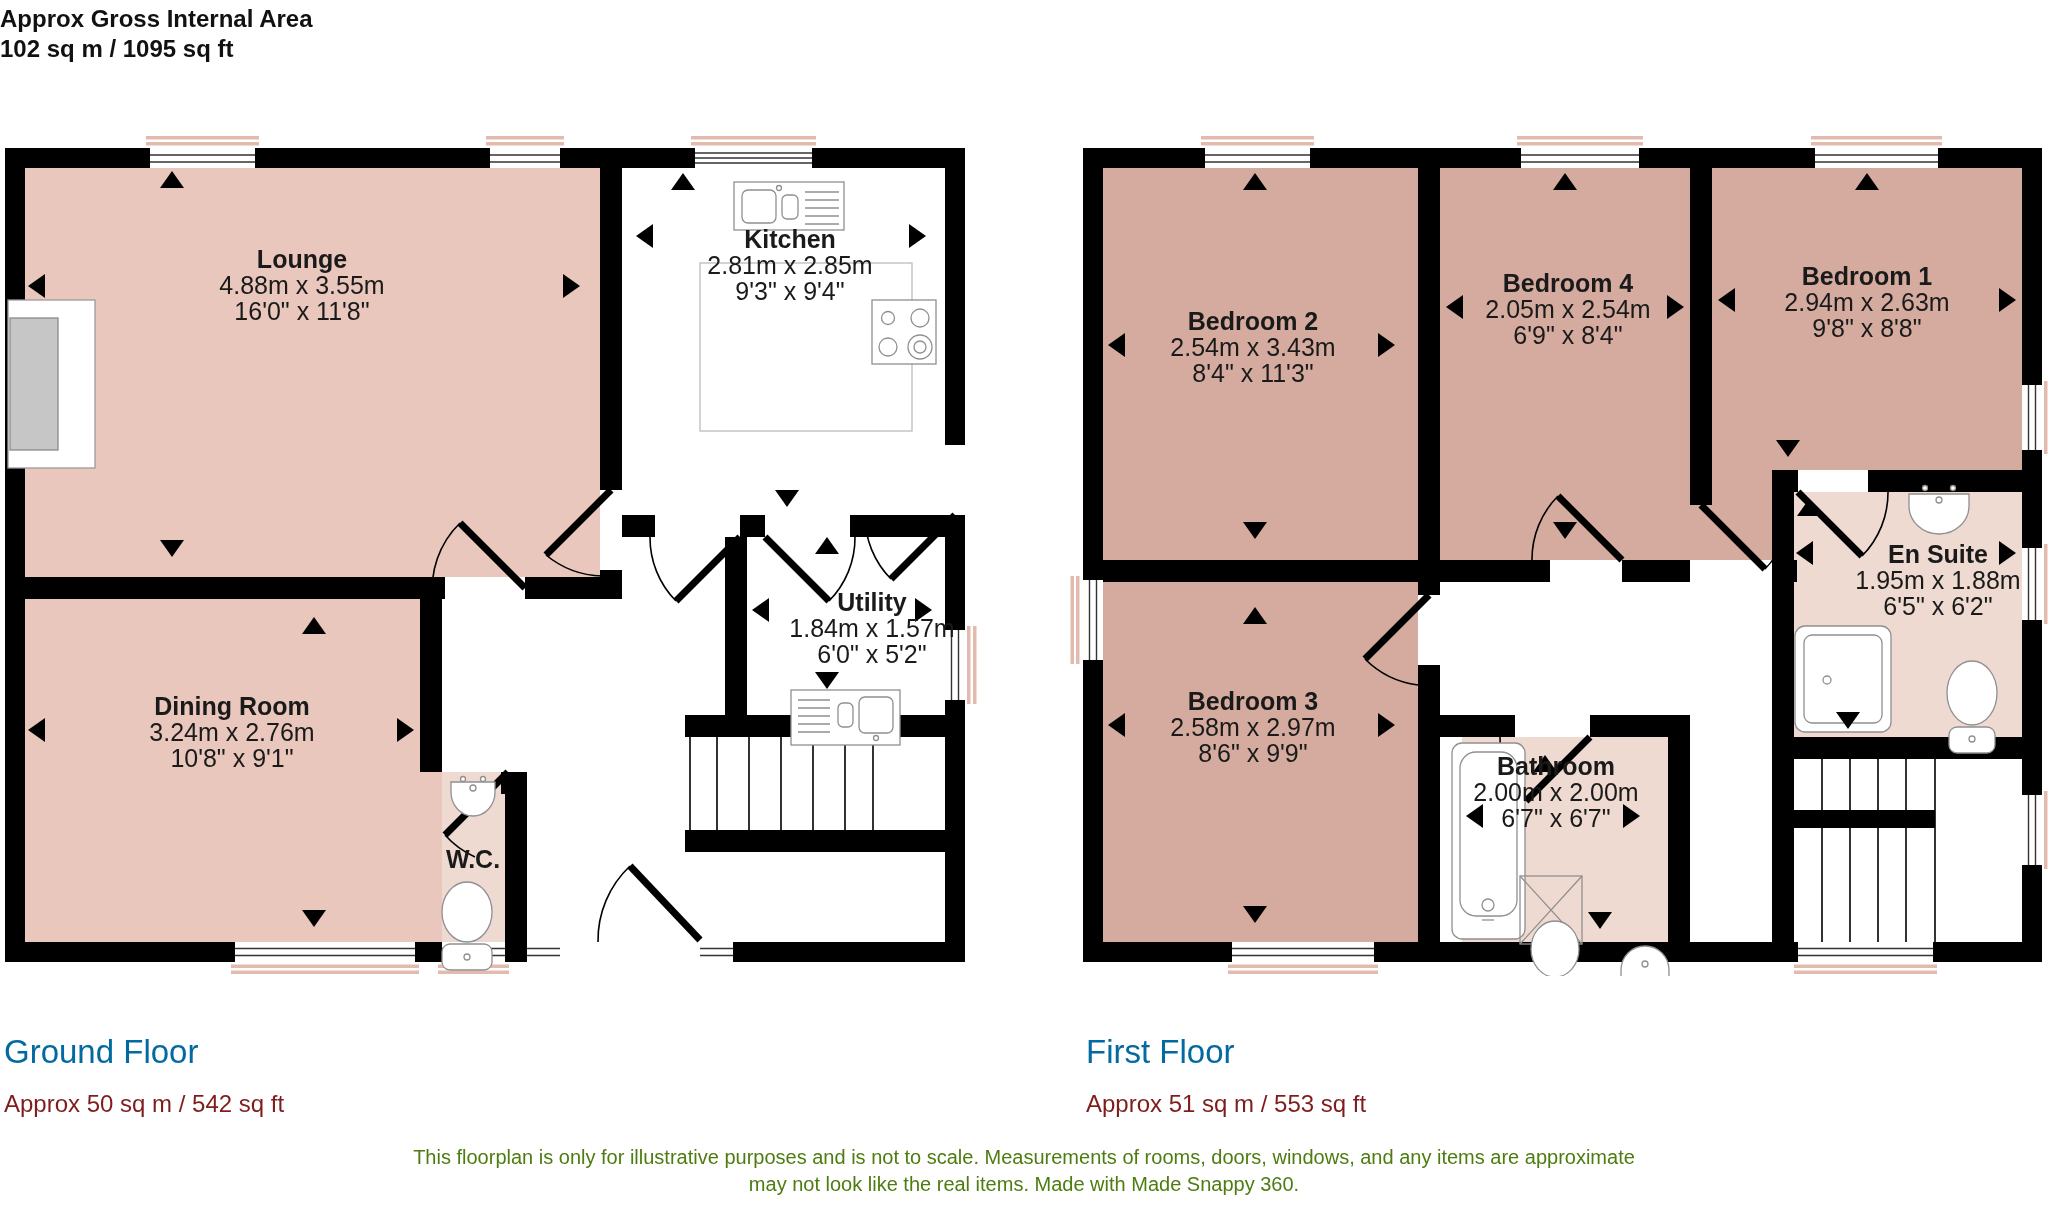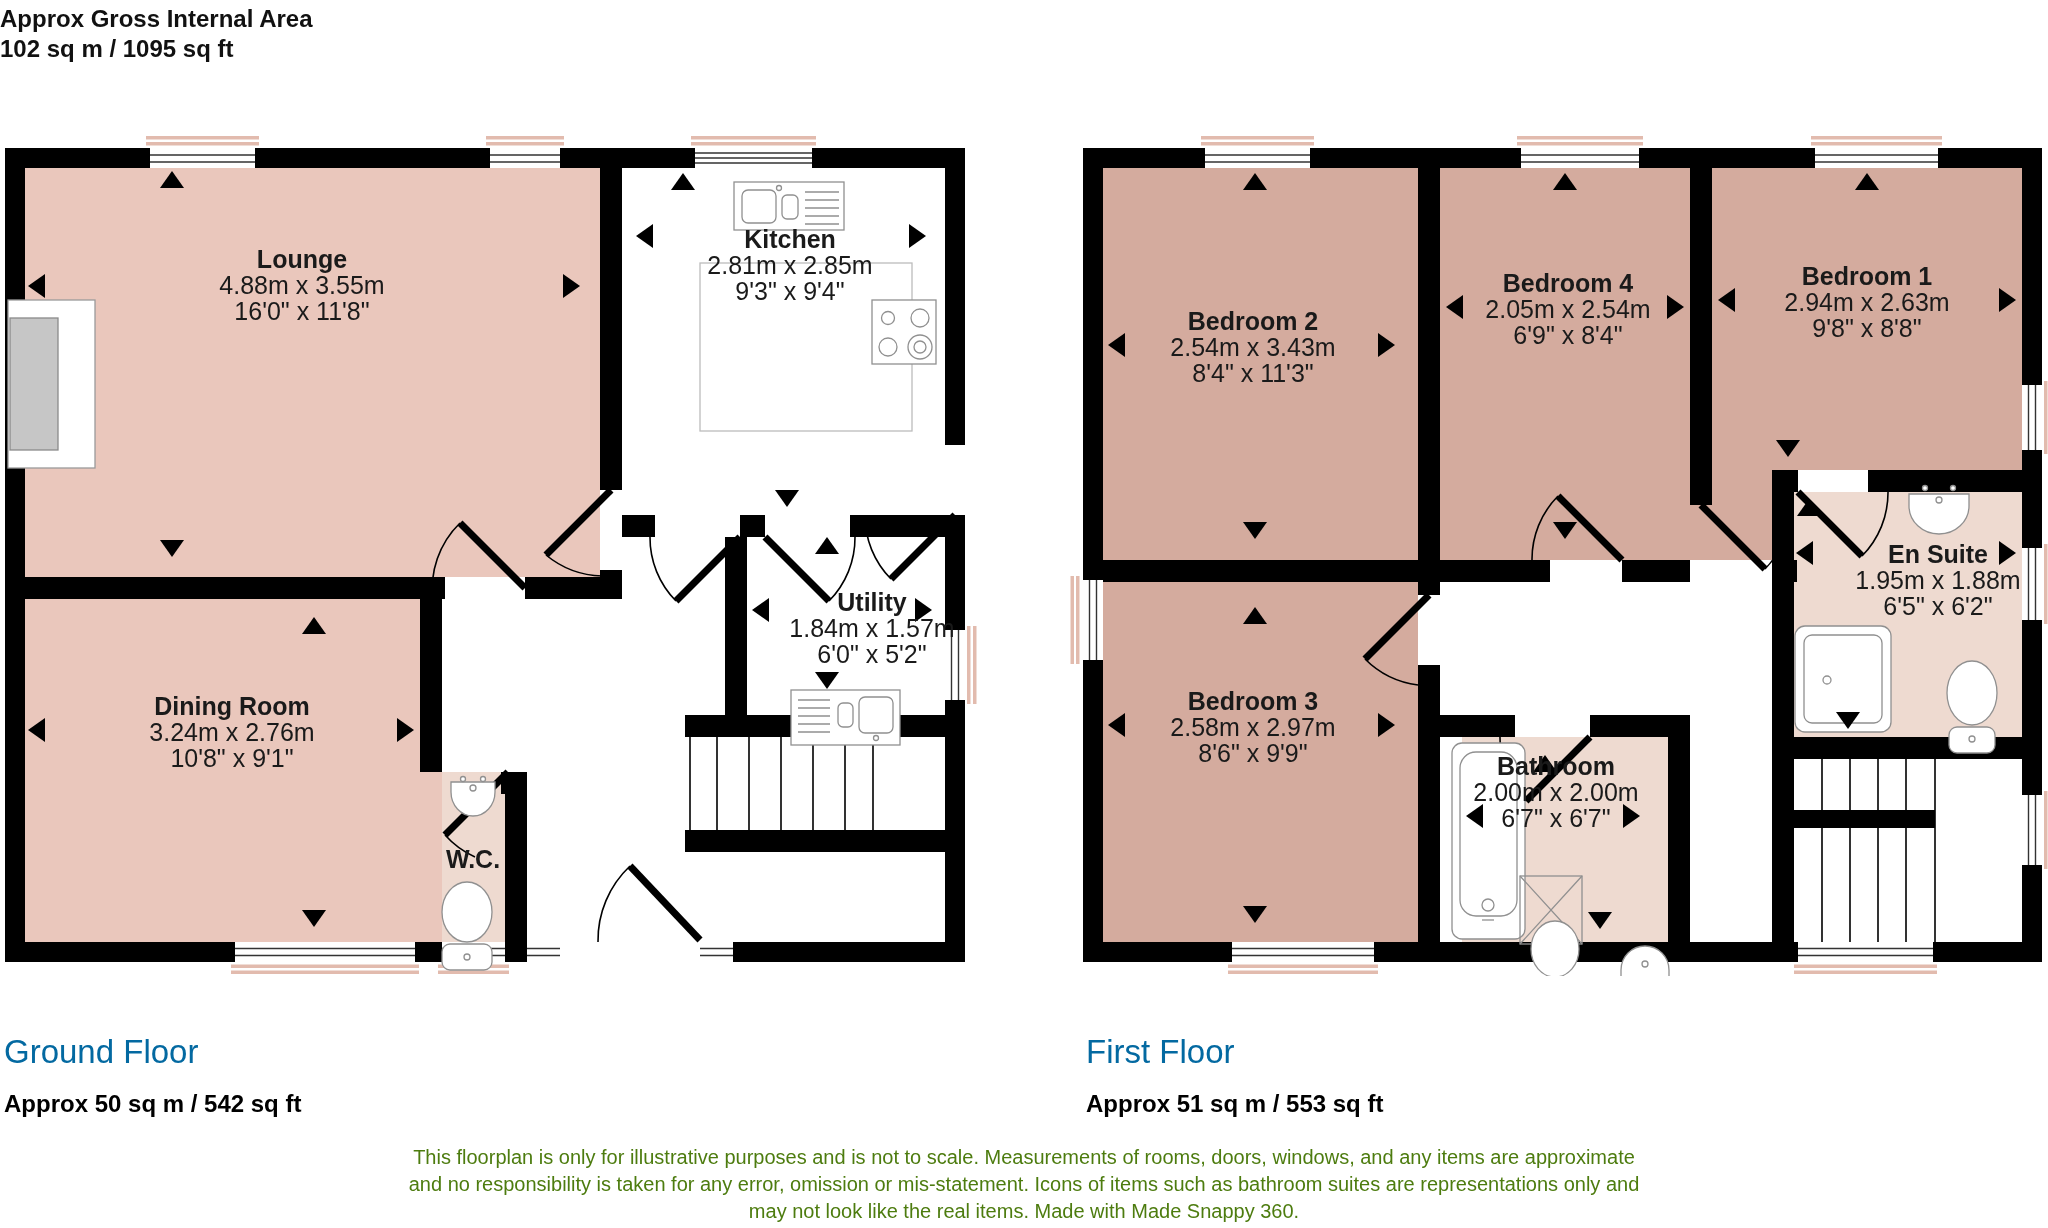--- a/index.html
+++ b/index.html
@@ -2,21 +2,21 @@
 <html><head>
 <meta charset="utf-8">
 <style>
   html,body{margin:0;padding:0;background:#fff;}
   body{width:2048px;height:1228px;position:relative;font-family:"Liberation Sans",sans-serif;color:#111;overflow:hidden;}
   .hdr{position:absolute;left:0;top:4px;width:2048px;text-align:left;font-weight:bold;font-size:24px;line-height:30px;}
   .plan-svg{position:absolute;}
   .room-label{position:absolute;transform:translateX(-50%);text-align:center;font-size:25px;line-height:26px;white-space:nowrap;color:#1a1a1a;}
   .room-label .rname{font-weight:bold;}
   .floor-title{position:absolute;font-size:33px;color:#0369a1;}
-  .floor-area{position:absolute;font-size:24px;font-weight:bold;color:#000000;}
+  .floor-area{position:absolute;font-size:24px;font-weight:normal;color:#7f1d1d;}
   .disclaimer{position:absolute;left:0;top:1144px;width:2048px;text-align:center;font-size:20px;line-height:27px;color:#4d7c0f;}
 </style>
 </head>
 <body>
 
 <div class="hdr">
   <div>Approx Gross Internal Area</div>
   <div>102 sq m / 1095 sq ft</div>
 </div>
 
@@ -440,15 +440,14 @@
   <div>6'5" x 6'2"</div>
 </div>
 
 <div class="floor-title" style="left:4px;top:1033px;">Ground Floor</div>
 <div class="floor-area" style="left:4px;top:1090px;">Approx 50 sq m / 542 sq ft</div>
 <div class="floor-title" style="left:1086px;top:1033px;">First Floor</div>
 <div class="floor-area" style="left:1086px;top:1090px;">Approx 51 sq m / 553 sq ft</div>
 
 <div class="disclaimer">
   <div>This floorplan is only for illustrative purposes and is not to scale. Measurements of rooms, doors, windows, and any items are approximate</div>
-  <div>and no responsibility is taken for any error, omission or mis-statement. Icons of items such as bathroom suites are representations only and</div>
   <div>may not look like the real items. Made with Made Snappy 360.</div>
 </div>
 
 </body></html>

